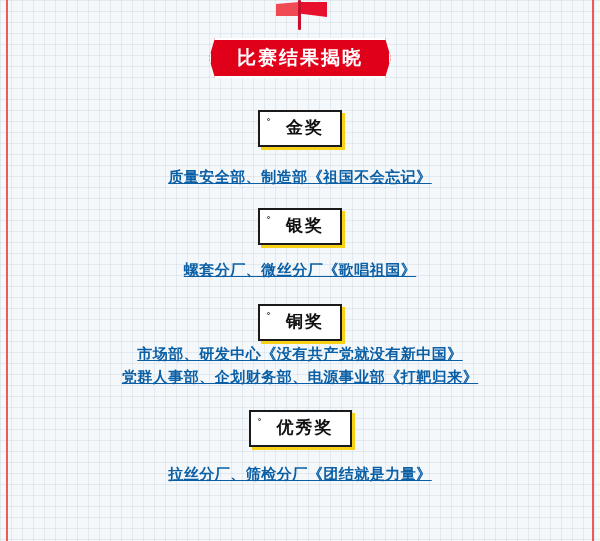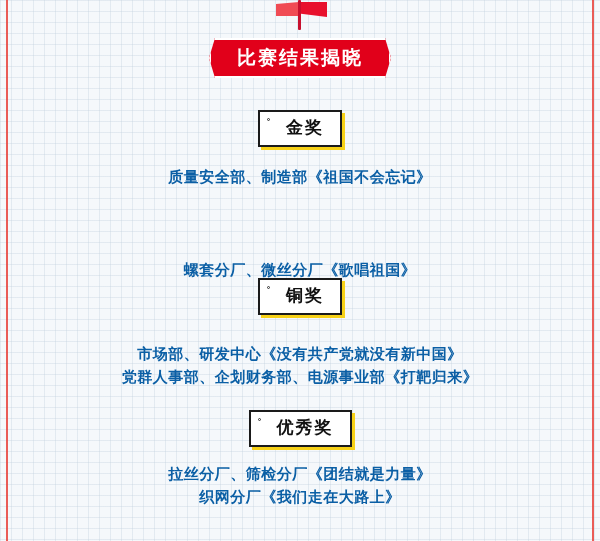--- a/index.html
+++ b/index.html
@@ -144,20 +144,21 @@
     width: 568px;
     text-align: center;
     color: #0b5fa5;
     font-size: 15px;
     font-weight: bold;
     line-height: 23px;
     letter-spacing: 0.5px;
   }
   .lines div {
     white-space: nowrap;
+    text-decoration: underline;
   }
 </style>
 </head>
 <body>
 
 <div class="page">
   <div class="edge-rule left"></div>
   <div class="edge-rule right"></div>
 
   <div class="inner">
@@ -172,34 +173,36 @@
       <div class="banner">比赛结果揭晓</div>
     </div>
 
     <div class="award-wrap" style="top:110px;">
       <div class="award-box">金奖</div>
     </div>
     <div class="lines" style="top:165px;">
       <div>质量安全部、制造部《祖国不会忘记》</div>
     </div>
 
+    <div class="award-wrap" style="top:208px;">
+      <div class="award-box">银奖</div>
+    </div>
     <div class="lines" style="top:258px;">
       <div>螺套分厂、微丝分厂《歌唱祖国》</div>
     </div>
 
-    <div class="award-wrap" style="top:278px;">
+    <div class="award-wrap" style="top:304px;">
       <div class="award-box">铜奖</div>
     </div>
     <div class="lines" style="top:342px;">
       <div>市场部、研发中心《没有共产党就没有新中国》</div>
       <div>党群人事部、企划财务部、电源事业部《打靶归来》</div>
     </div>
 
     <div class="award-wrap" style="top:410px;">
       <div class="award-box">优秀奖</div>
     </div>
     <div class="lines" style="top:462px;">
       <div>拉丝分厂、筛检分厂《团结就是力量》</div>
-      <div>织网分厂《我们走在大路上》</div>
     </div>
 
   </div>
 </div>
 
 </body></html>

